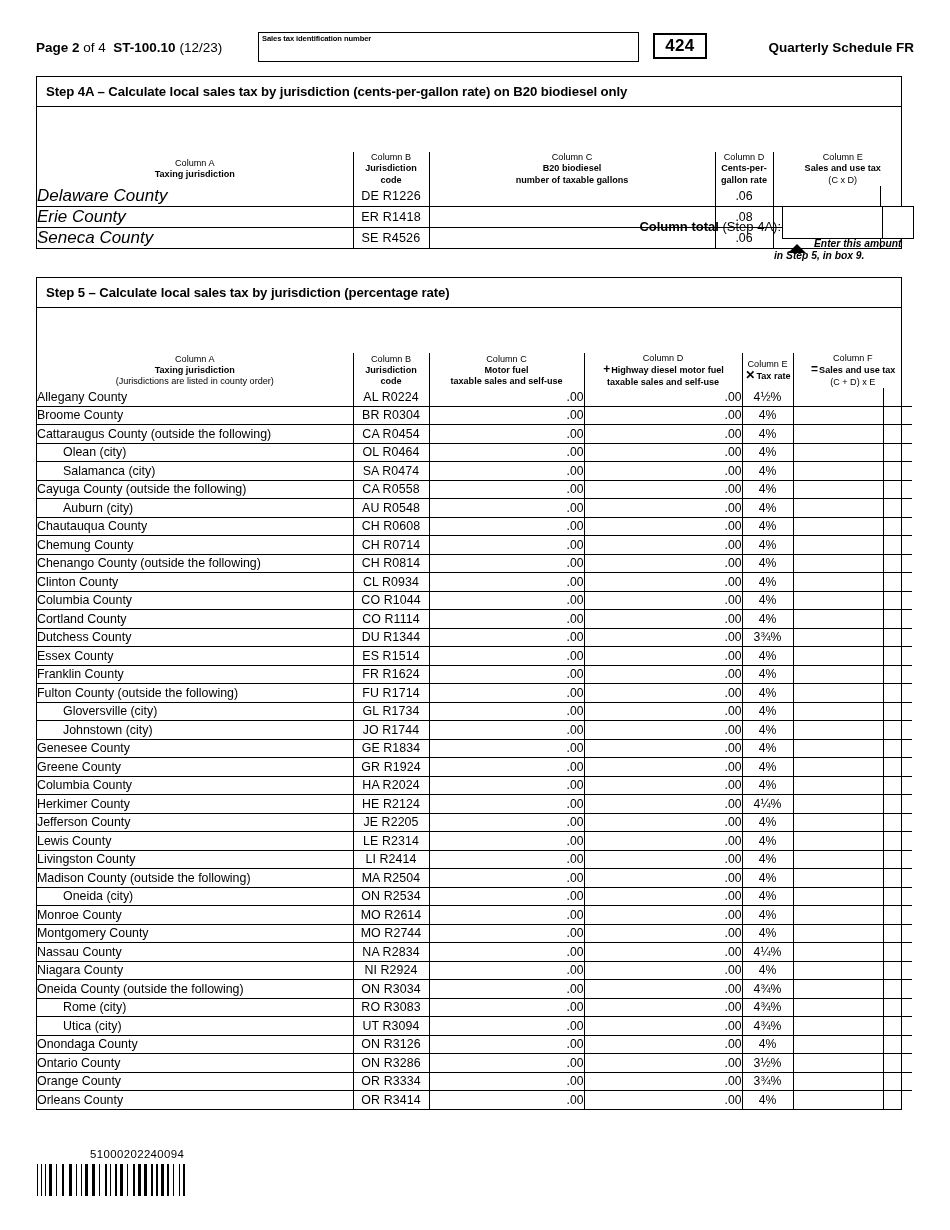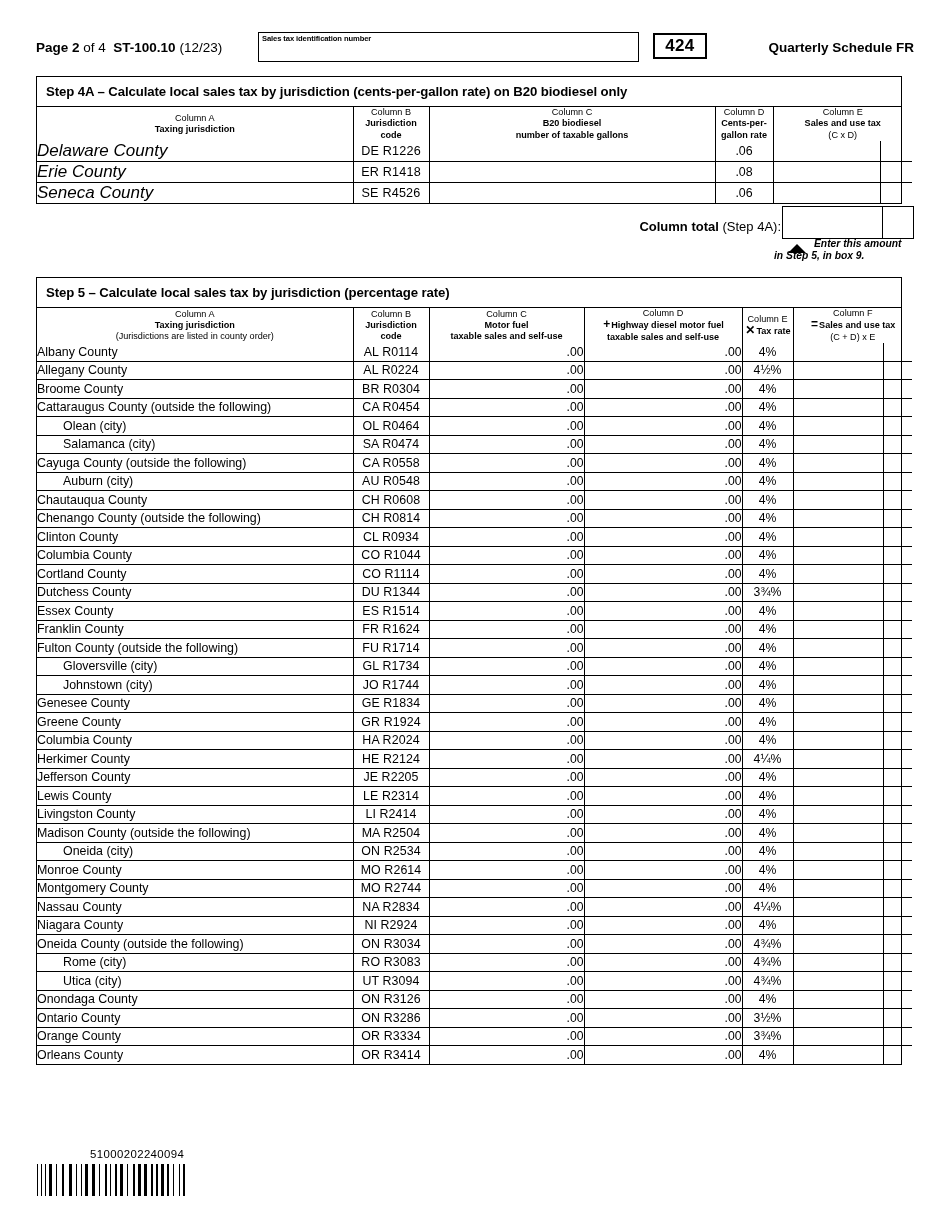--- a/index.html
+++ b/index.html
@@ -101,20 +101,21 @@
     padding: 7px 0 7px 9px;
     border-bottom: 1.6px solid #000;
     letter-spacing: -0.1px;
     white-space: nowrap;
   }
 
   table.grid {
     border-collapse: collapse;
     width: 100%;
     table-layout: fixed;
+    margin-top: 45px;
   }
   table.grid td, table.grid th {
     border: 0.9px solid #000;
     padding: 0;
     vertical-align: middle;
     font-weight: normal;
   }
   table.grid tr td:first-child { border-left: 0; }
   table.grid tr td:last-child { border-right: 0; }
   table.grid tr:first-child td { border-top: 0; }
@@ -399,29 +400,20 @@
           </td>
           <td class="colhead" colspan="2">
             <div class="cn">Column F</div>
             <div class="ct"><span class="op">=</span><span>Sales and use tax</span></div>
             <div class="cs">(C + D) x E</div>
           </td>
         </tr>
       </thead>
       <tbody id="step5-body">
           <tr>
-            <td class="s5-juris">Albany County</td>
-            <td class="s5-code">AL  R0114</td>
-            <td class="s5-amt">.00</td>
-            <td class="s5-amt">.00</td>
-            <td class="s5-rate">4%</td>
-            <td class="s5-blank"></td>
-            <td class="s5-blank"></td>
-          </tr>
-          <tr>
             <td class="s5-juris">Allegany County</td>
             <td class="s5-code">AL  R0224</td>
             <td class="s5-amt">.00</td>
             <td class="s5-amt">.00</td>
             <td class="s5-rate">4½%</td>
             <td class="s5-blank"></td>
             <td class="s5-blank"></td>
           </tr>
           <tr>
             <td class="s5-juris">Broome County</td>
@@ -473,20 +465,29 @@
             <td class="s5-code">AU  R0548</td>
             <td class="s5-amt">.00</td>
             <td class="s5-amt">.00</td>
             <td class="s5-rate">4%</td>
             <td class="s5-blank"></td>
             <td class="s5-blank"></td>
           </tr>
           <tr>
             <td class="s5-juris">Chautauqua County</td>
             <td class="s5-code">CH  R0608</td>
+            <td class="s5-amt">.00</td>
+            <td class="s5-amt">.00</td>
+            <td class="s5-rate">4%</td>
+            <td class="s5-blank"></td>
+            <td class="s5-blank"></td>
+          </tr>
+          <tr>
+            <td class="s5-juris">Chemung County</td>
+            <td class="s5-code">CH  R0714</td>
             <td class="s5-amt">.00</td>
             <td class="s5-amt">.00</td>
             <td class="s5-rate">4%</td>
             <td class="s5-blank"></td>
             <td class="s5-blank"></td>
           </tr>
           <tr>
             <td class="s5-juris">Chenango County (outside the following)</td>
             <td class="s5-code">CH  R0814</td>
             <td class="s5-amt">.00</td>

